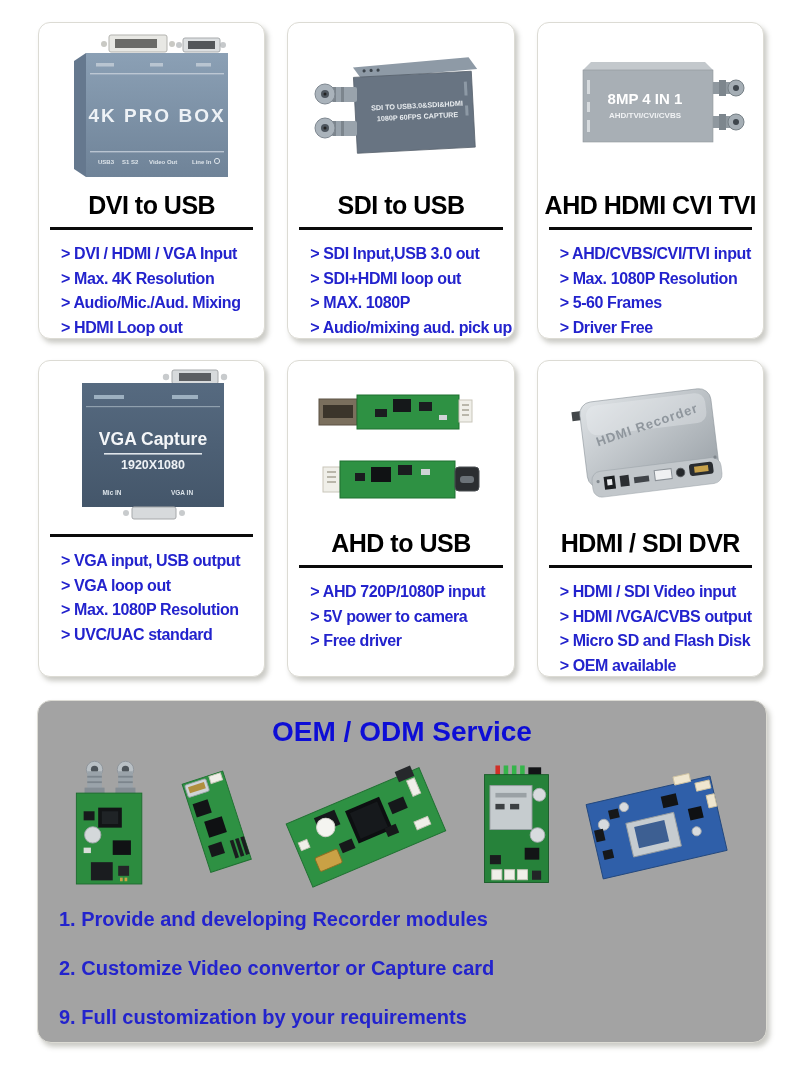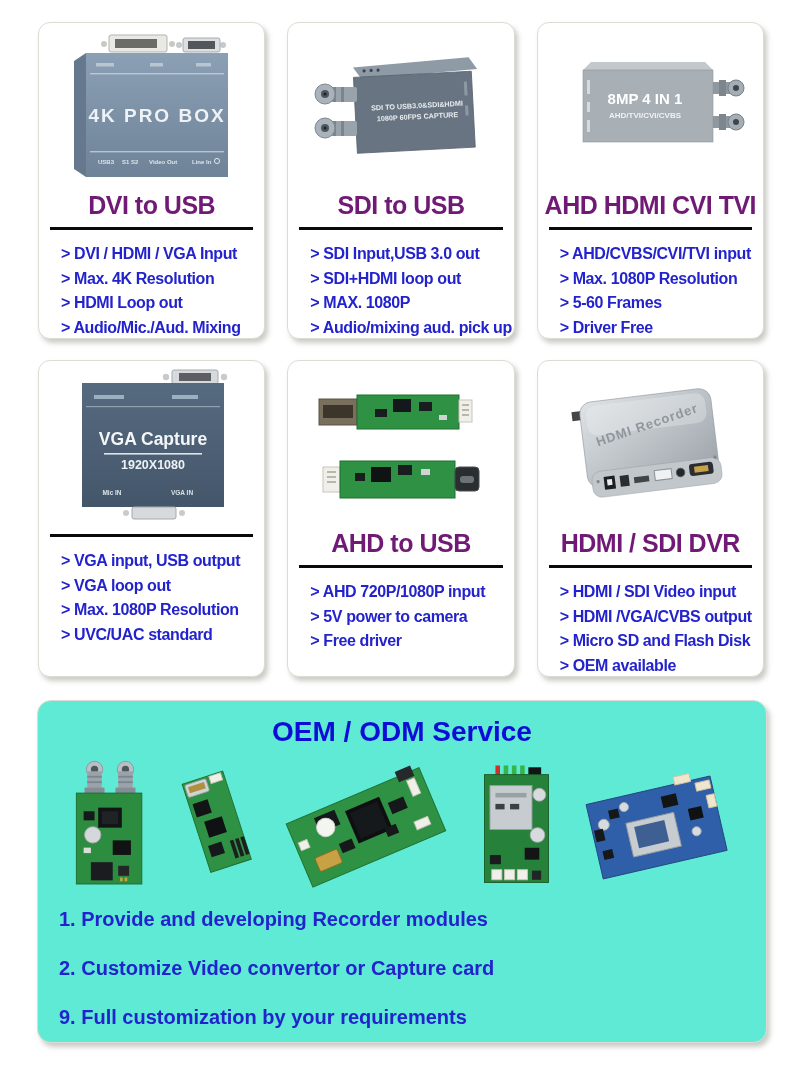--- a/index.html
+++ b/index.html
@@ -27,41 +27,41 @@
   }
   .device-wrap {
     height: 166px;
     display: flex; align-items: center; justify-content: center;
   }
   .card-title {
     margin: 2px 0 0 0;
     text-align: center;
     font-size: 25px; font-weight: 700;
     letter-spacing: -0.5px;
-    color: #701a75;
+    color: #000000;
     white-space: nowrap;
   }
   .rule {
     height: 3px; background: #0a0a0a;
     margin: 7px 11px 8px 11px;
   }
   .features {
     list-style: none; margin: 10px; padding: 2px 4px 0 12px;
   }
   .features li {
     font-size: 16px; font-weight: 700;
     letter-spacing: -0.4px;
     color: #2323cd;
     line-height: 24.5px;
     white-space: nowrap;
   }
   .oem-card {
     position: absolute; left: 37px; top: 700px;
     width: 730px; height: 343px;
-    background: #5eead4;
+    background: #a3a3a3;
     border: 1px solid #dcdbd4;
     border-radius: 14px;
     box-shadow: 3px 4px 5px rgba(140,140,128,0.45);
   }
   .oem-title {
     margin: 15px 0 0 0;
     text-align: center;
     font-size: 28px; font-weight: 700;
     color: #0d0dd6;
   }
@@ -122,22 +122,22 @@
           <text x="95" y="137" font-size="6" font-weight="bold" fill="#dde4ea">Video Out</text>
           <text x="138" y="137" font-size="6" font-weight="bold" fill="#dde4ea">Line In</text>
           <circle cx="163" cy="134" r="2.6" fill="none" stroke="#dde4ea" stroke-width="1"></circle>
         </svg>
       </div>
       <h2 class="card-title">DVI to USB</h2>
       <div class="rule"></div>
       <ul class="features">
         <li>&gt; DVI / HDMI / VGA Input</li>
         <li>&gt; Max. 4K Resolution</li>
+        <li>&gt; Audio/Mic./Aud. Mixing</li>
         <li>&gt; HDMI Loop out</li>
-        <li>&gt; Audio/Mic./Aud. Mixing</li>
       </ul>
     </article>
 
     <article class="card">
       <div class="device-wrap">
         <svg width="195" height="150" viewBox="0 0 195 150">
           <g transform="rotate(-3 97 75)">
             <polygon points="52,34 168,30 176,42 60,46" fill="#8e9aa6"></polygon>
             <rect x="52" y="44" width="118" height="76" fill="#687482" stroke="#57616c" stroke-width="0.8"></rect>
             <circle cx="63" cy="38" r="1.6" fill="#3c444c"></circle>

